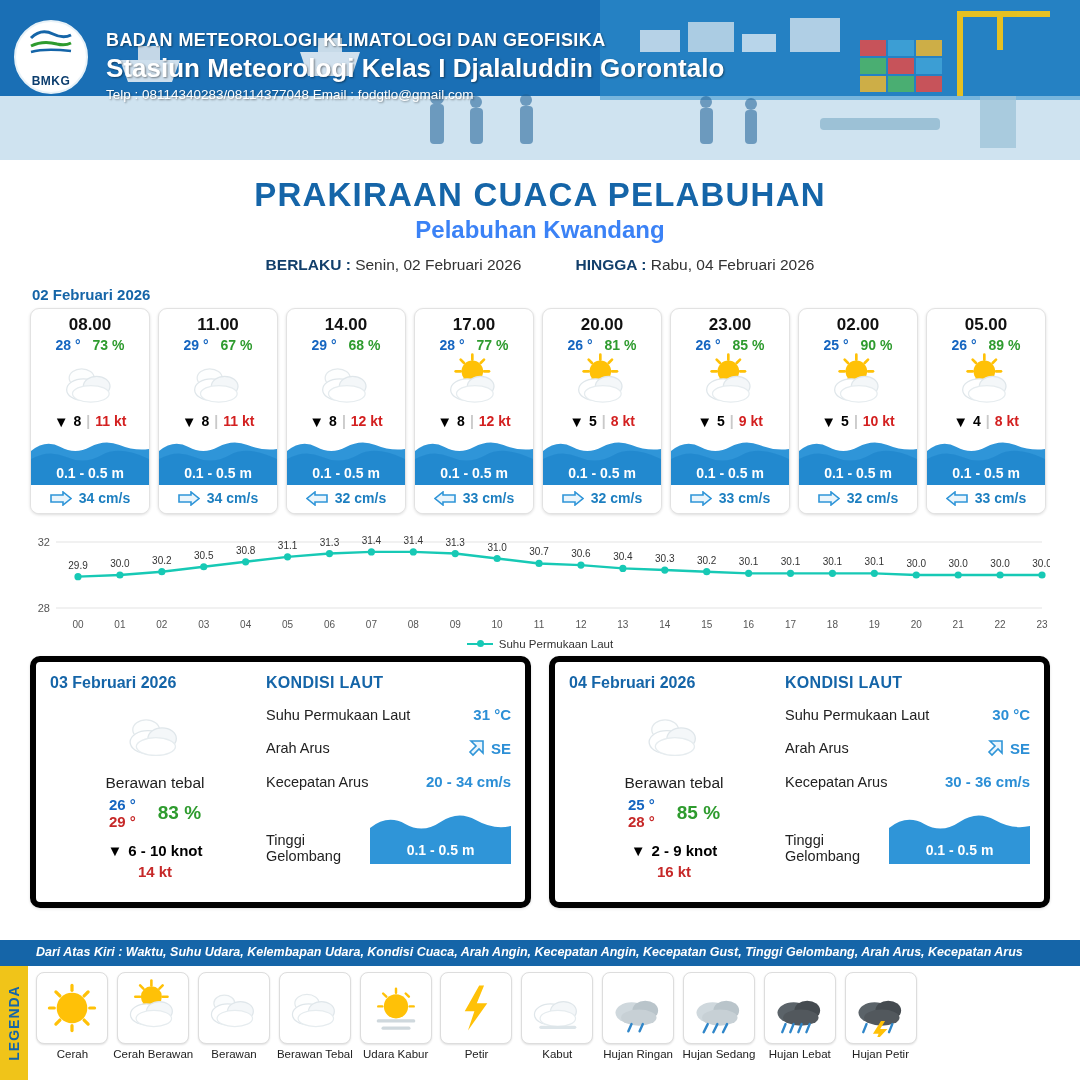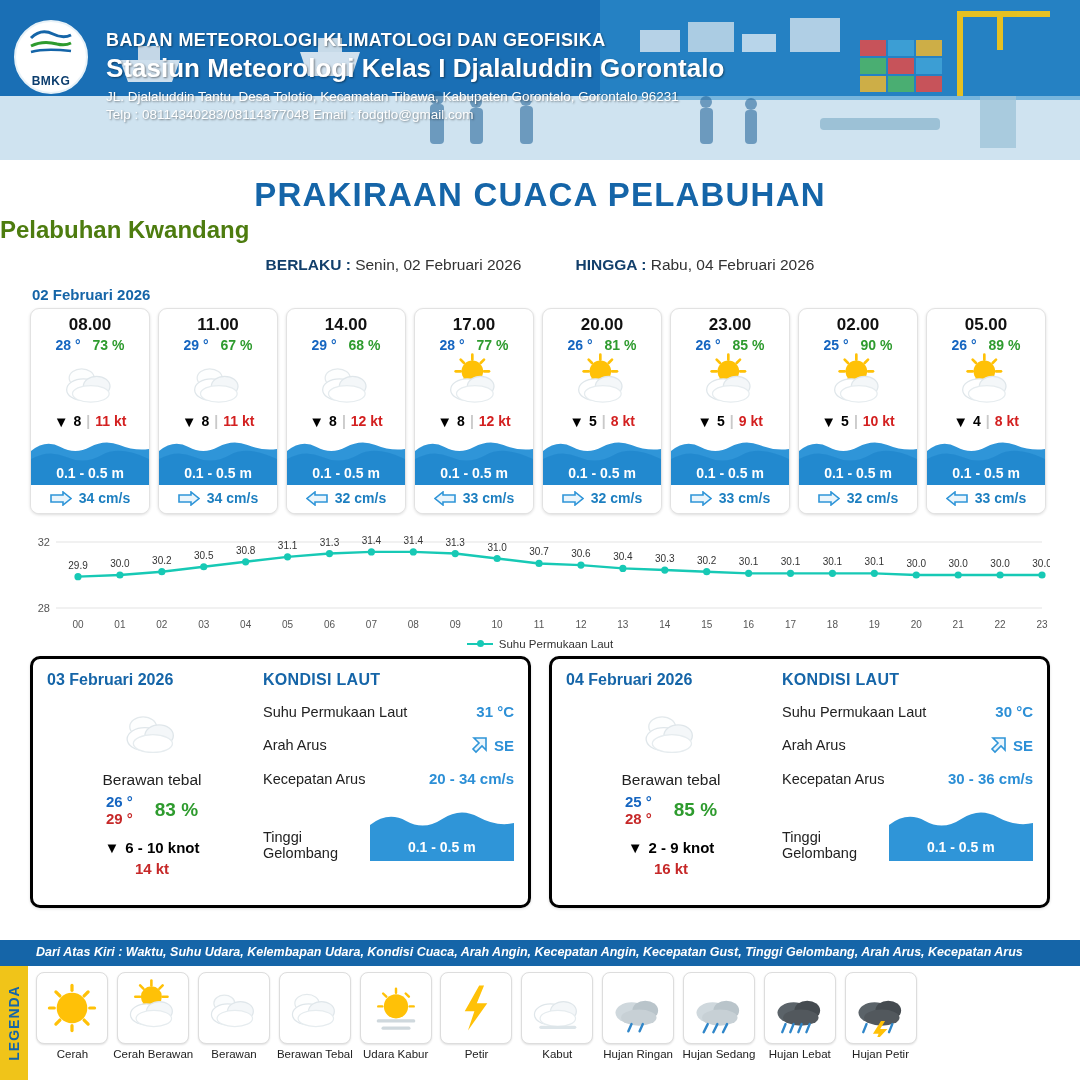--- a/index.html
+++ b/index.html
@@ -39,21 +39,21 @@
   .h-line2 { font-size:26px; font-weight:bold; margin-top:2px; text-shadow:1px 1px 2px rgba(0,0,0,.45); }
   .h-line3 { font-size:13.5px; margin-top:5px; text-shadow:1px 1px 2px rgba(0,0,0,.45); }
   .h-line4 { font-size:13.5px; margin-top:3px; text-shadow:1px 1px 2px rgba(0,0,0,.45); }
 
   
   .title-main {
     text-align:center; color:#1565a8; font-size:33px; font-weight:bold;
     letter-spacing:1.2px; margin-top:16px;
   }
   .title-sub {
-    color:#4d7c0f; font-size:24px; font-weight:bold;
+    text-align:center; color:#3b82f6; font-size:24px; font-weight:bold;
     margin-top:2px;
   }
   .valid-row {
     display:flex; justify-content:center; gap:54px; margin-top:12px;
     font-size:15.5px; color:#333;
   }
   .valid-row b { color:#123f6b; font-weight:bold; }
 
   .date-label {
     color:#1565a8; font-weight:bold; font-size:15px;
@@ -106,21 +106,21 @@
     text-align:center; font-size:11.5px; color:#333; margin-top:2px;
     display:flex; align-items:center; justify-content:center; gap:6px;
   }
   .legend-line { display:inline-block; width:26px; height:2px; background:#17c9b5; position:relative; }
   .legend-line::after{ content:''; position:absolute; left:10px; top:-3px; width:7px; height:7px;
     border-radius:50%; background:#17c9b5;}
 
   
   .panels { display:flex; gap:18px; padding:6px 30px 0; }
   .panel {
-    flex:1; background:#fff; border:3px solid #000000; border-radius:10px;
+    flex:1; background:#fff; border:6px solid #000000; border-radius:10px;
     box-shadow:0 1px 3px rgba(0,0,0,.13);
     padding:12px 14px 14px; display:flex; position:relative; height:252px;
   }
   .p-left { width:210px; display:flex; flex-direction:column; align-items:center; }
   .p-date { color:#1565a8; font-weight:bold; font-size:16px; align-self:flex-start; }
   .p-icon { height:62px; display:flex; align-items:center; justify-content:center; margin-top:12px;}
   .p-cond { font-size:15.5px; color:#222; margin-top:8px; }
   .p-temps { display:flex; align-items:center; gap:22px; margin-top:4px; }
   .p-tcol { display:flex; flex-direction:column; font-size:15px; font-weight:bold; }
   .t-min { color:#1565c0; }
@@ -220,21 +220,20 @@
       <svg class="logo-sym" viewBox="0 0 48 30">
         <path d="M4 12 Q14 2 26 8 Q36 13 44 9" stroke="#1565a8" stroke-width="3" fill="none"></path>
         <path d="M4 20 Q16 14 30 18 Q38 20 44 17" stroke="#2e9b2e" stroke-width="3" fill="none"></path>
         <path d="M4 26 Q18 22 44 25" stroke="#1565a8" stroke-width="2.5" fill="none"></path>
       </svg>
       <div class="logo-txt">BMKG</div>
     </div>
     <div class="head-text">
       <div class="h-line1">BADAN METEOROLOGI KLIMATOLOGI DAN GEOFISIKA</div>
       <div class="h-line2">Stasiun Meteorologi Kelas I Djalaluddin Gorontalo</div>
-      <div class="h-line3">JL. Djalaluddin Tantu, Desa Tolotio, Kecamatan Tibawa, Kabupaten Gorontalo, Gorontalo 96231</div>
       <div class="h-line4">Telp : 08114340283/08114377048 Email : fodgtlo@gmail.com</div>
     </div>
   </div>
 </div>
 
 <div class="title-main">PRAKIRAAN CUACA PELABUHAN</div>
 <div class="title-sub">Pelabuhan Kwandang</div>
 <div class="valid-row">
   <div>
     <b>BERLAKU :</b>

